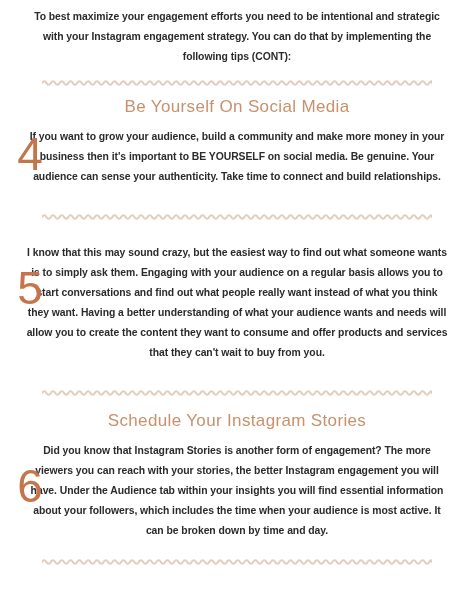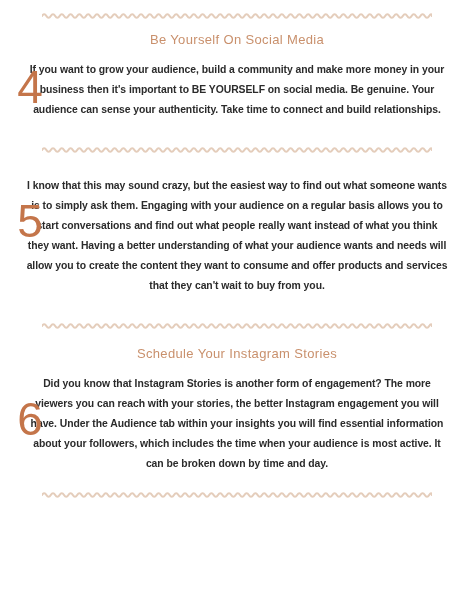--- a/index.html
+++ b/index.html
@@ -41,21 +41,21 @@
     width: 390px;
     height: 9px;
     margin: 0 auto;
   }
   .divider svg { display: block; width: 100%; height: 100%; }
 
   
   .section-heading {
     margin: 0;
     text-align: center;
-    font-size: 13px;
+    font-size: 17px;
     line-height: 22px;
     font-weight: 400;
     letter-spacing: 0.35px;
     color: #c9906c;
   }
 
   
   .tip {
     position: relative;
     padding: 0 26px 0 26px;
@@ -88,20 +88,21 @@
   .sp-b { height: 9px; }
   .sp-c { height: 13px; }
   .sp-e { height: 25px; }
   .sp-f { height: 16px; }
 </style>
 </head>
 <body>
 
 <div class="page">
 
+  <p class="intro">To best maximize your engagement efforts you need to be intentional and strategic with your Instagram engagement strategy. You can do that by implementing the following tips (CONT):</p>
 
   <div class="sp-a"></div>
 
   <div class="divider">
     <svg viewBox="0 0 390 9" preserveAspectRatio="none" xmlns="http://www.w3.org/2000/svg">
       <path d="M0 5 Q2.2 1.4 4.4 5 T8.8 5 T13.2 5 T17.6 5 T22 5 T26.4 5 T30.8 5 T35.2 5 T39.6 5 T44 5 T48.4 5 T52.8 5 T57.2 5 T61.6 5 T66 5 T70.4 5 T74.8 5 T79.2 5 T83.6 5 T88 5 T92.4 5 T96.8 5 T101.2 5 T105.6 5 T110 5 T114.4 5 T118.8 5 T123.2 5 T127.6 5 T132 5 T136.4 5 T140.8 5 T145.2 5 T149.6 5 T154 5 T158.4 5 T162.8 5 T167.2 5 T171.6 5 T176 5 T180.4 5 T184.8 5 T189.2 5 T193.6 5 T198 5 T202.4 5 T206.8 5 T211.2 5 T215.6 5 T220 5 T224.4 5 T228.8 5 T233.2 5 T237.6 5 T242 5 T246.4 5 T250.8 5 T255.2 5 T259.6 5 T264 5 T268.4 5 T272.8 5 T277.2 5 T281.6 5 T286 5 T290.4 5 T294.8 5 T299.2 5 T303.6 5 T308 5 T312.4 5 T316.8 5 T321.2 5 T325.6 5 T330 5 T334.4 5 T338.8 5 T343.2 5 T347.6 5 T352 5 T356.4 5 T360.8 5 T365.2 5 T369.6 5 T374 5 T378.4 5 T382.8 5 T387.2 5 T390 5" fill="none" stroke="#e4cdbb" stroke-width="2.1" stroke-linecap="round"></path>
     </svg>
   </div>
 
   <div class="sp-b"></div>

